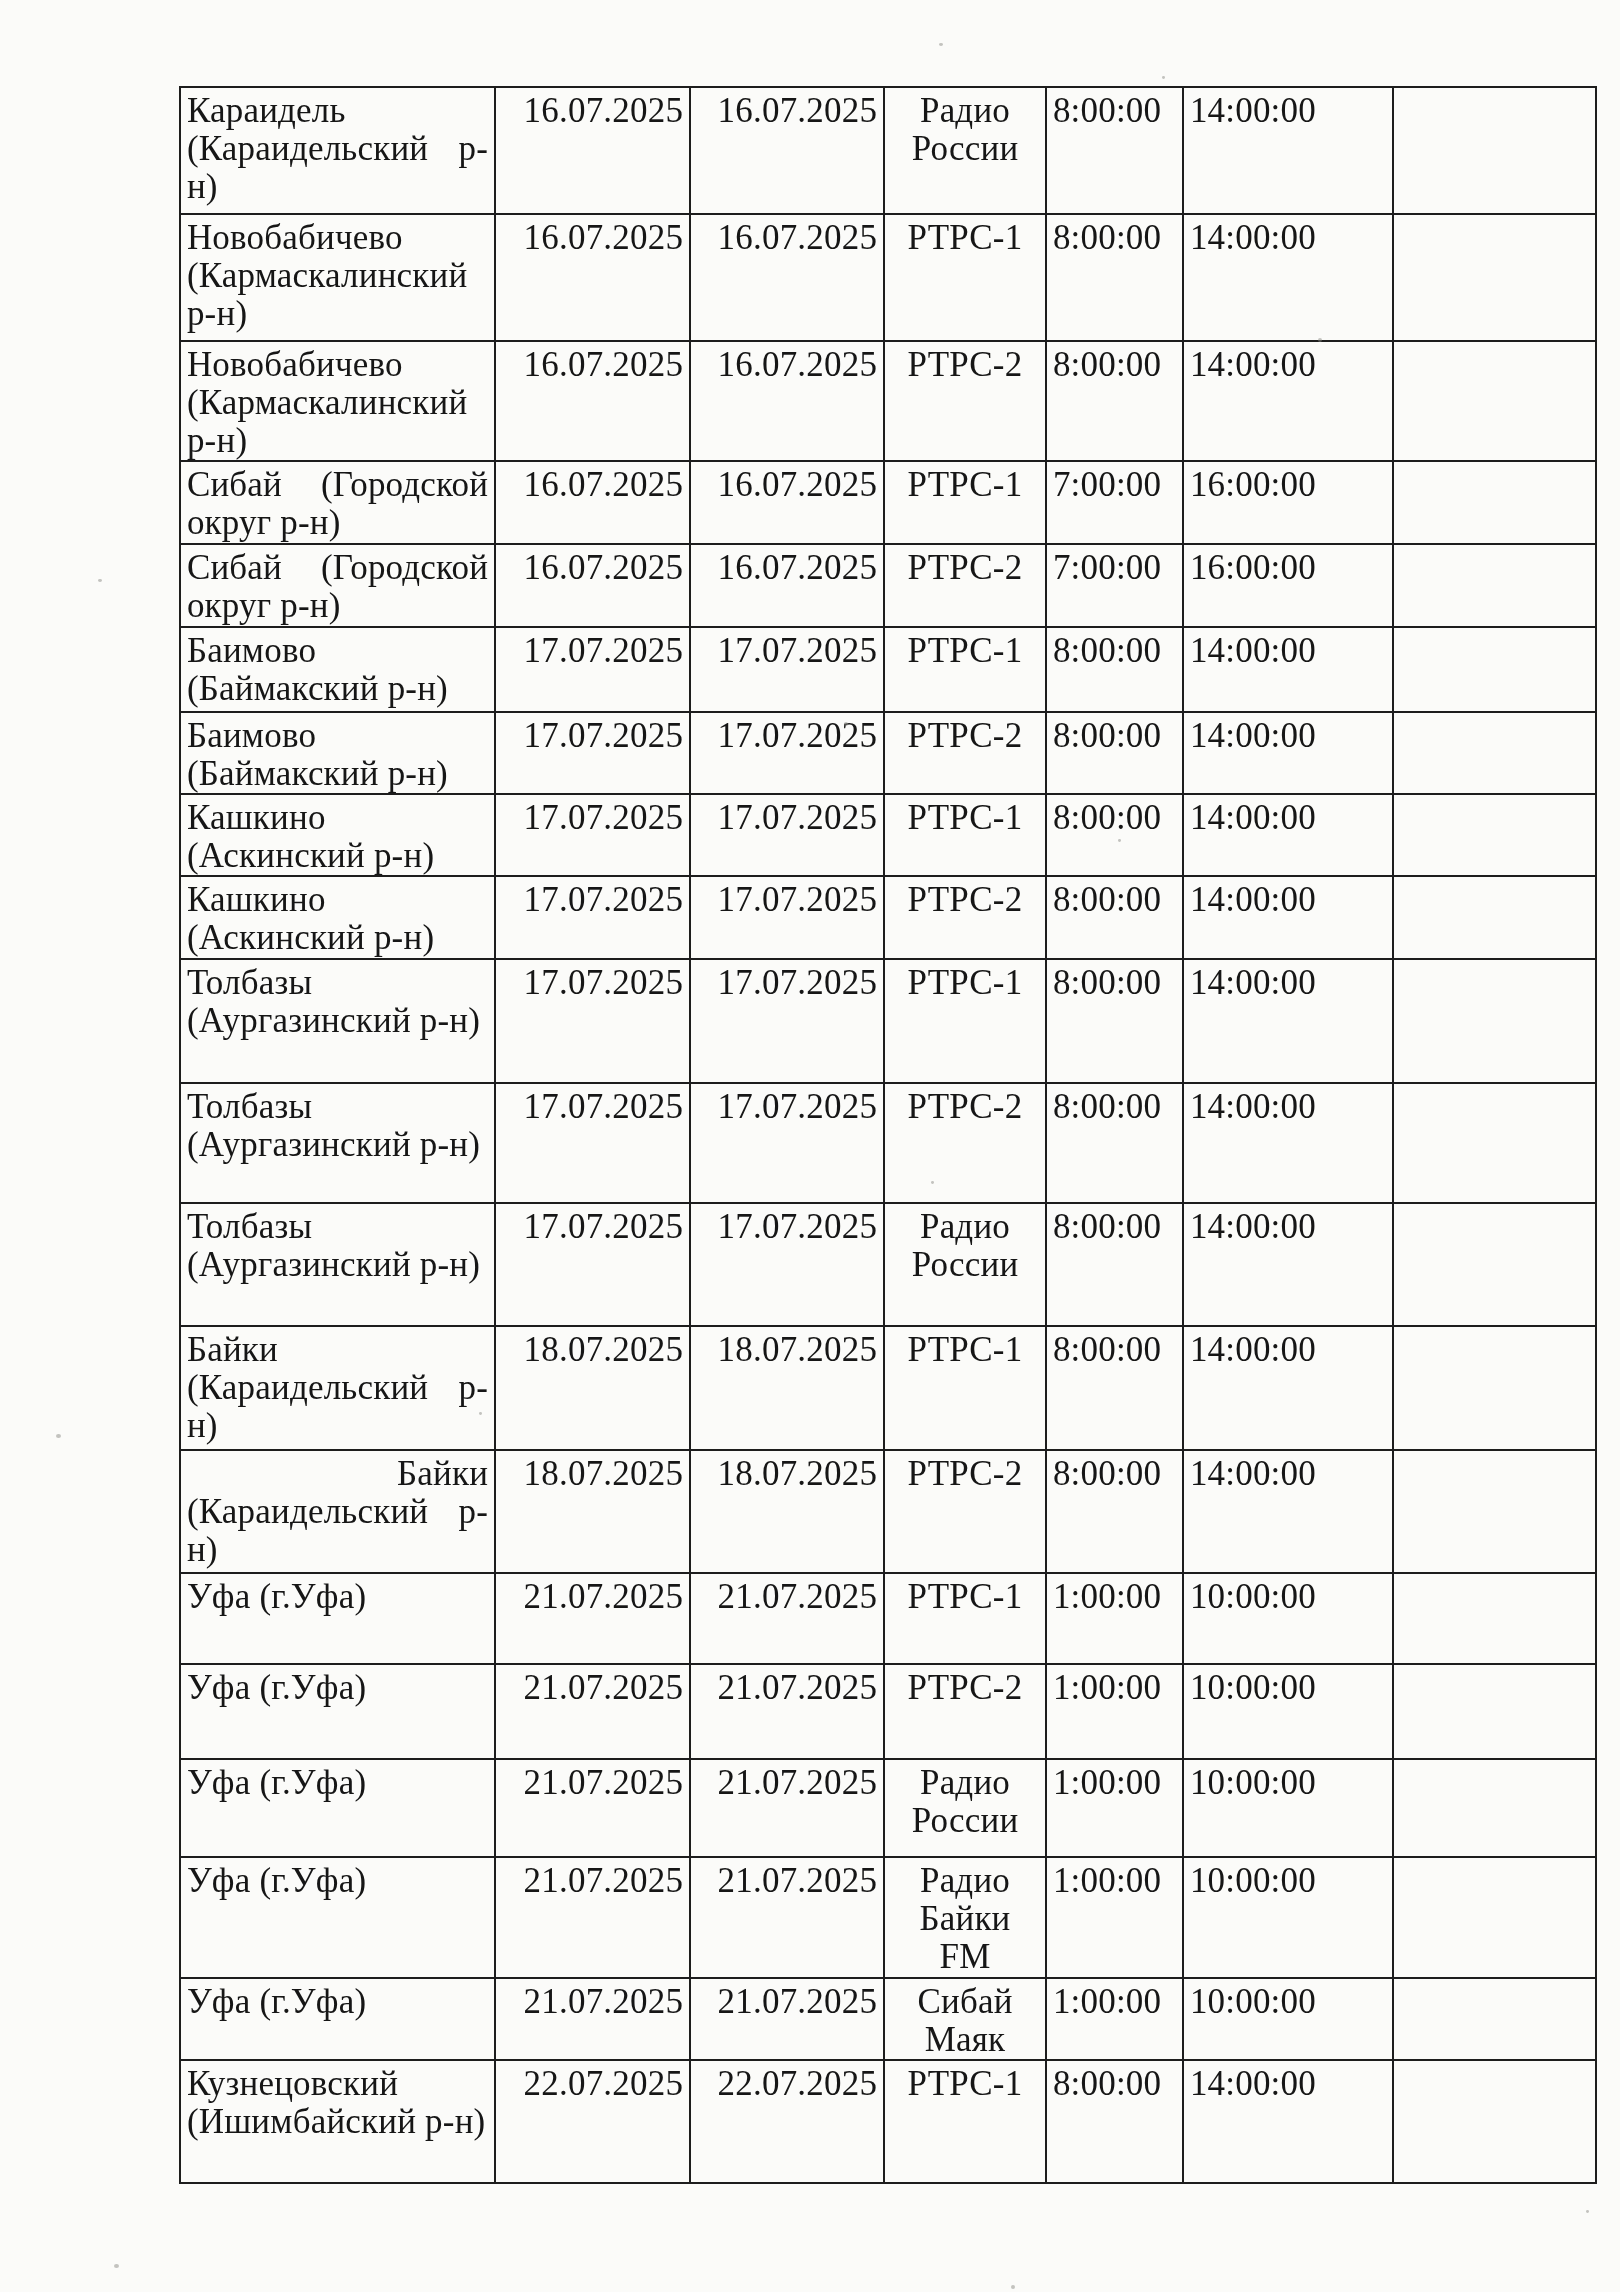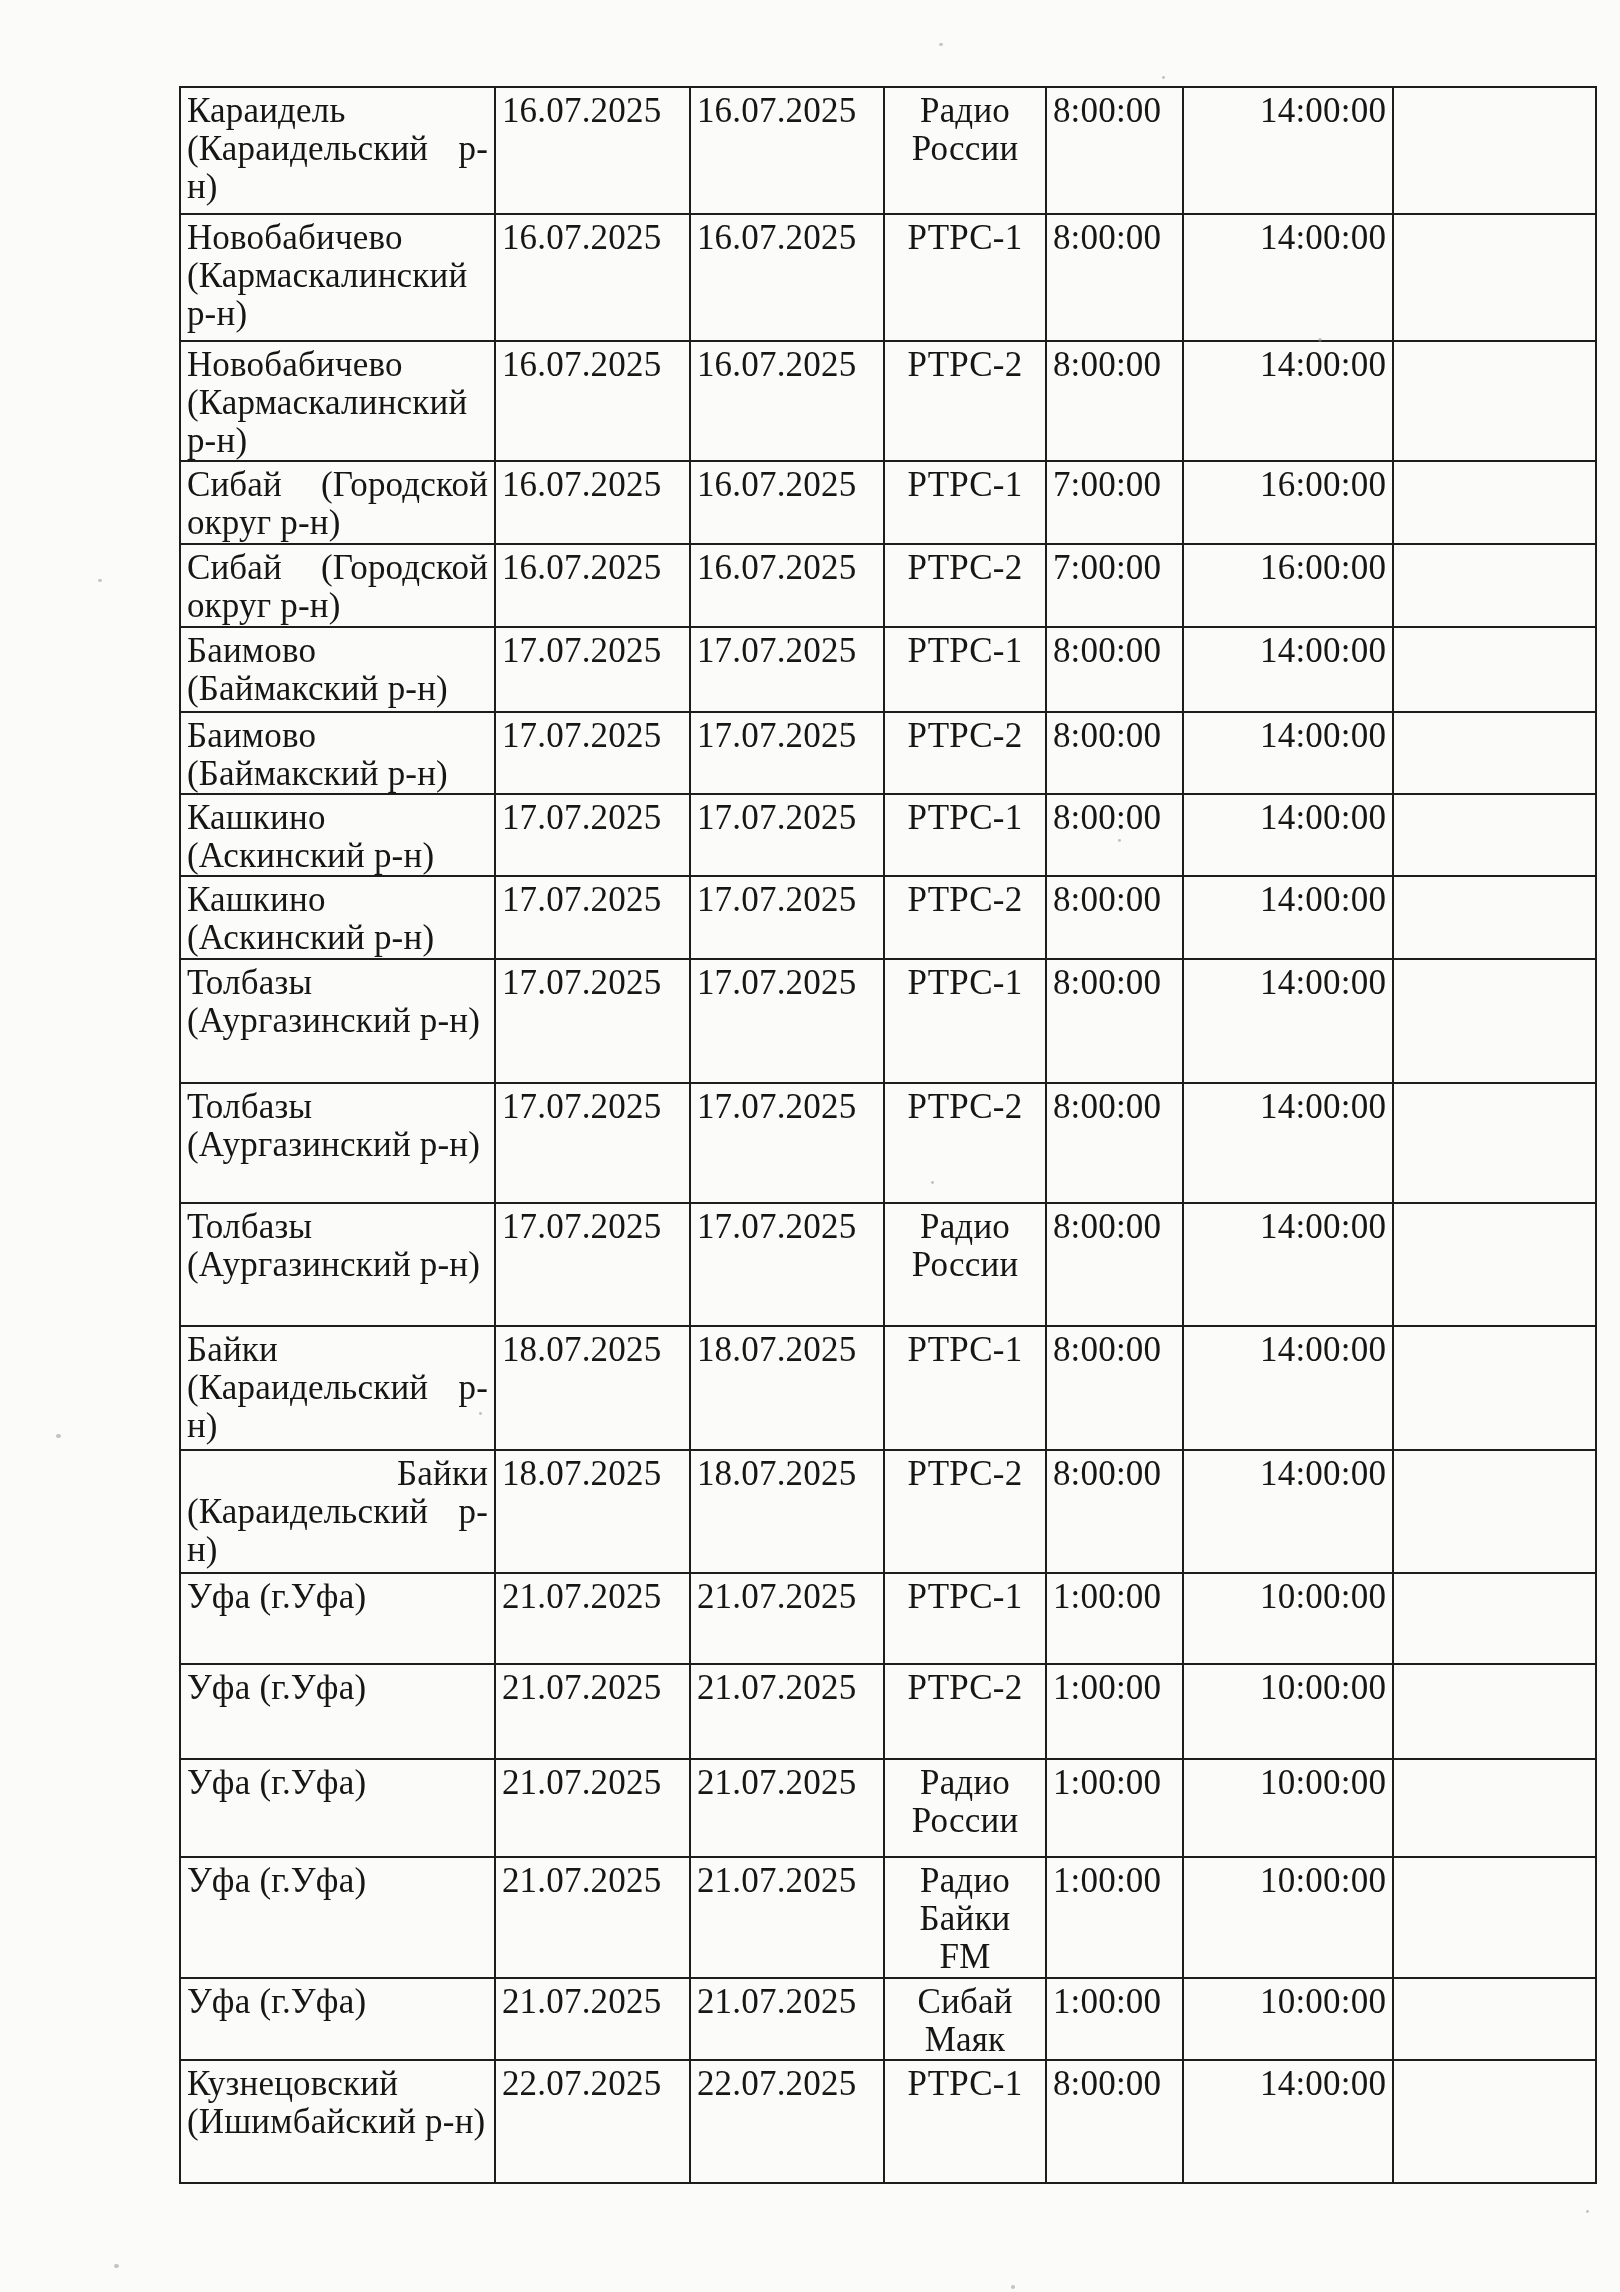--- a/index.html
+++ b/index.html
@@ -21,24 +21,24 @@
   table.scan-table td{
     border:2px solid #1d1d1d;
     vertical-align:top;
     padding:3.9px 5.9px 0 5.9px;
     font-size:35px;
     line-height:38px;
     letter-spacing:0.2px;
     overflow:hidden;
   }
   td.c-loc{text-align:justify;padding-left:12.7px;padding-right:10.8px;}
-  td.c-date{text-align:left;padding-left:2px;padding-right:2px;border-radius:18px;}
+  td.c-date{text-align:right;padding-left:2px;padding-right:2px;border-radius:18px;}
   td.c-ch{text-align:center;padding-left:10.8px;padding-right:3.9px;}
   td.c-t1{text-align:left;}
-  td.c-t2{text-align:right;}
+  td.c-t2{text-align:left;}
   td.c-note{}
   .speck{position:absolute;background:#8b8b86;border-radius:50%;opacity:.5;}
 </style>
 </head>
 <body>
 
 <div class="page">
 
   <table class="scan-table">
     <colgroup>

